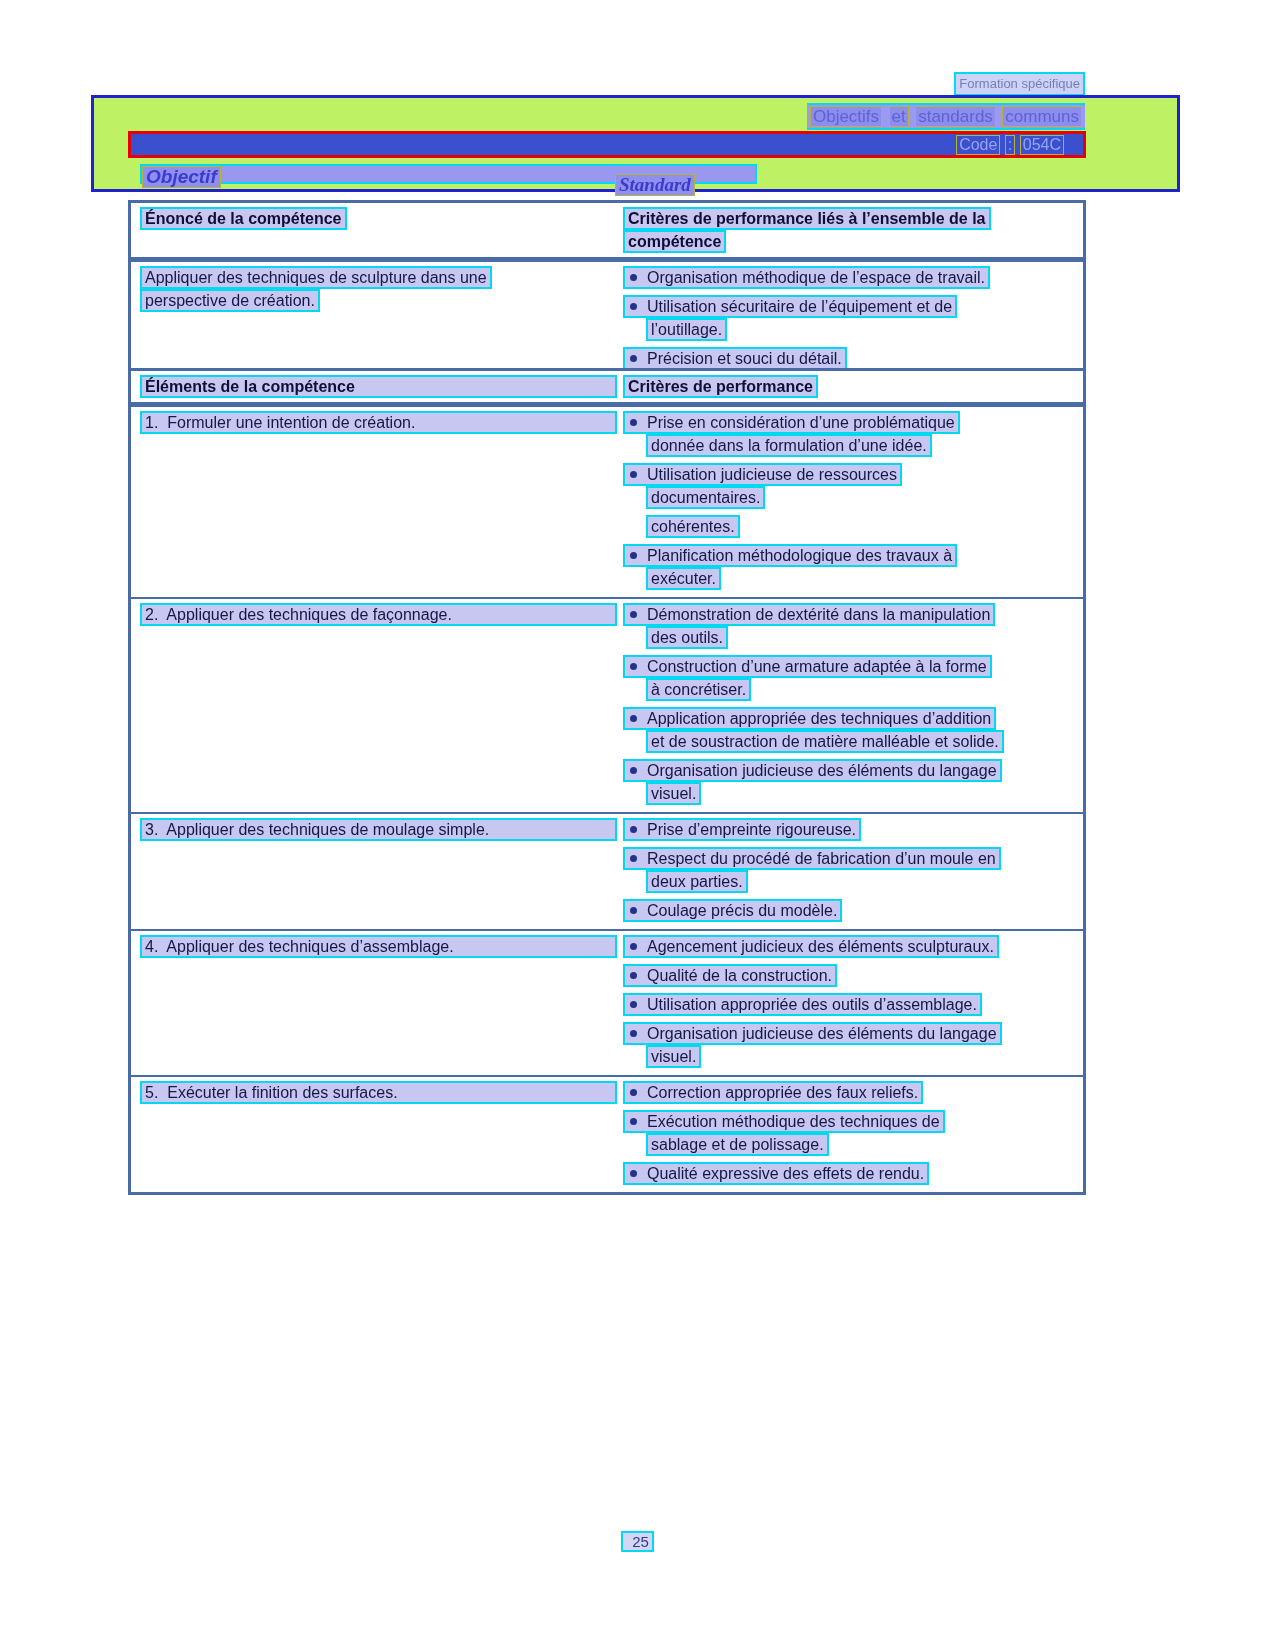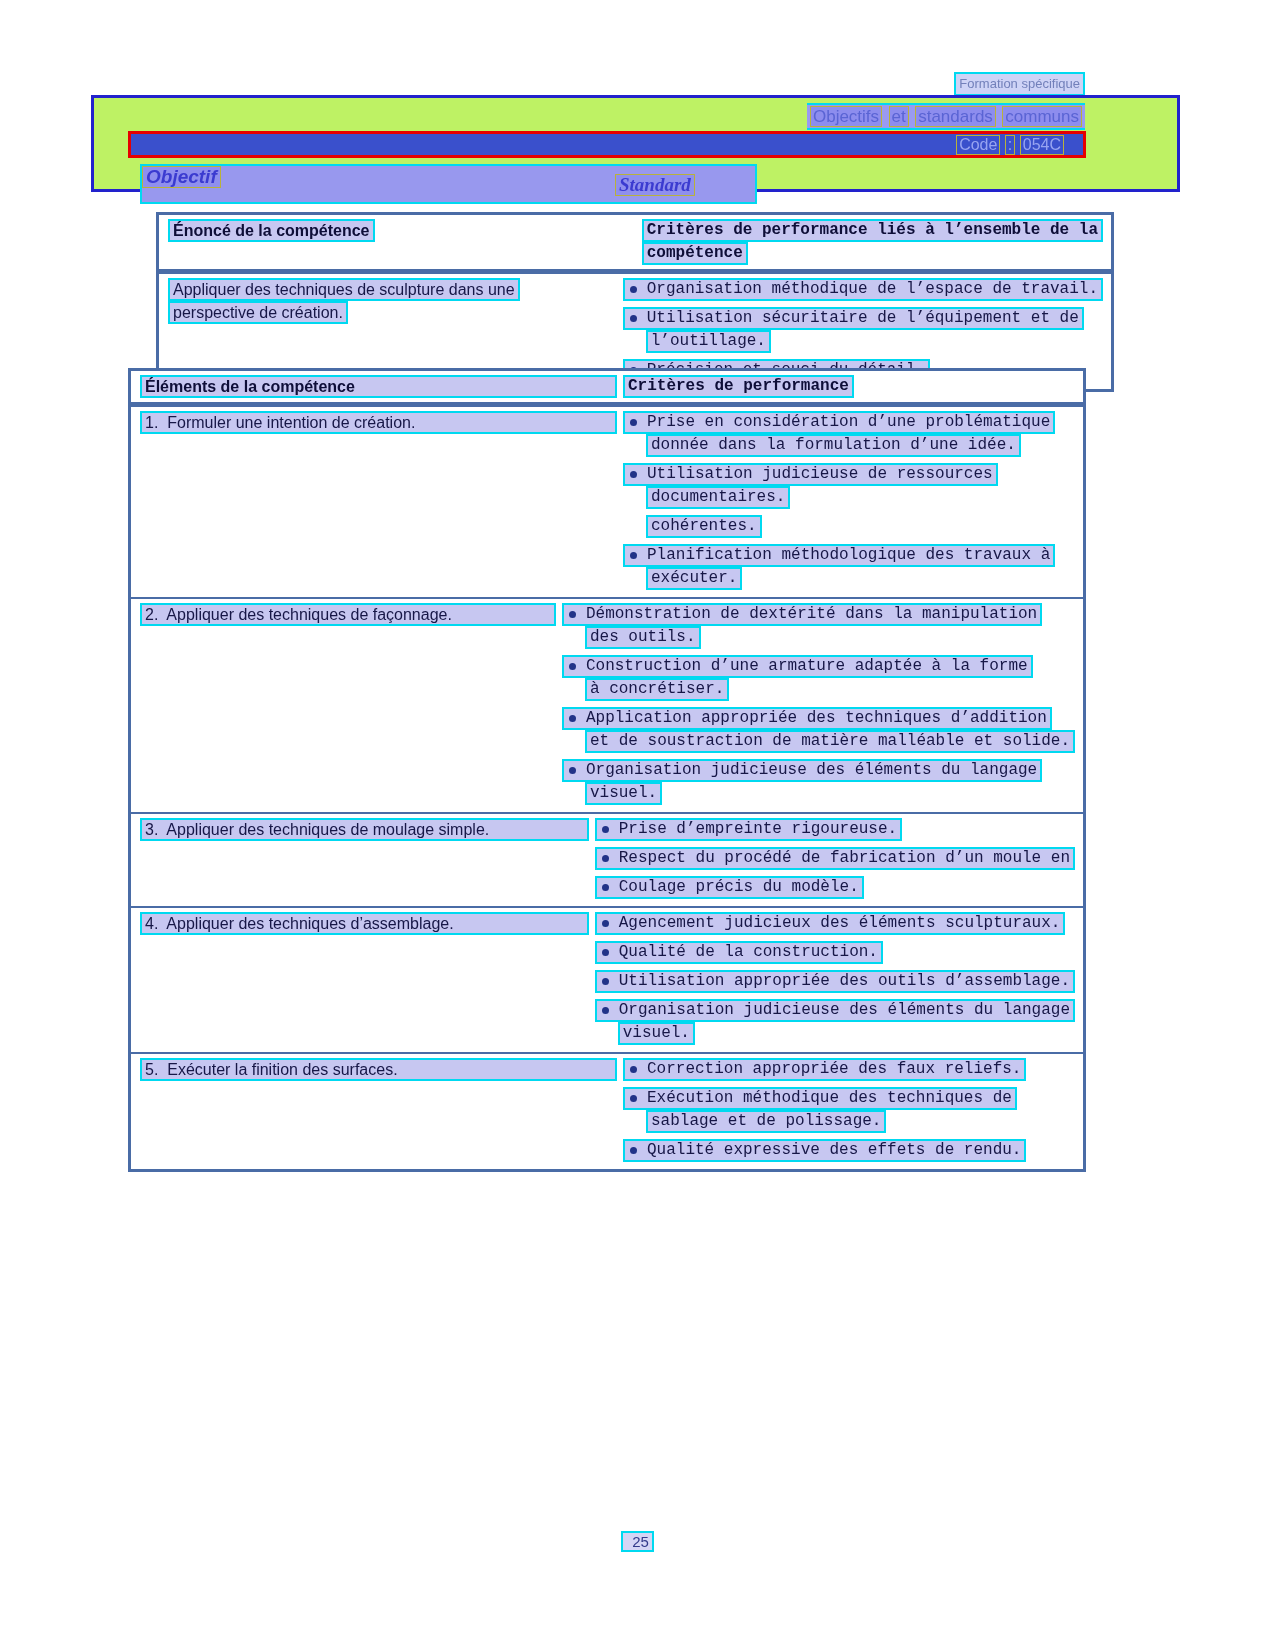--- a/index.html
+++ b/index.html
@@ -20,37 +20,37 @@
   .header-box{position:absolute;left:91px;top:95px;width:1089px;height:97px;box-sizing:border-box;
               border:3px solid #2222cc;background:#bef264;}
   .subtitle-line{position:absolute;top:5px;right:92px;border-top:2px solid var(--hl-border);
                  border-bottom:2px solid var(--hl-border);background:#9a9af0;padding:1px 2px;}
   .subtitle-line .word{display:inline-block;border:1px solid var(--wordbox);background:#8d8dee;
                  color:#5a64d4;font-size:17px;line-height:19px;padding:0 2px;margin:0 1px;}
   .code-bar{position:absolute;left:34px;top:33px;width:958px;height:27px;box-sizing:border-box;
             border:3px solid #e60000;background:#3a50cc;text-align:right;padding-right:19px;}
   .code-bar .word{display:inline-block;border:1px solid var(--wordbox);color:#97a4f1;
             font-size:16px;line-height:18px;padding:0 2px;margin-top:1px;}
-  .obj-std-line{position:absolute;left:46px;top:66px;width:617px;height:40px;box-sizing:border-box;
+  .obj-std-line{position:absolute;left:46px;top:66px;width:617px;height:20px;box-sizing:border-box;
             background:#9898ee;border:2px solid var(--hl-border);}
   .obj-std-line .word{display:inline-block;border:1px solid var(--wordbox);background:#8f8fee;
             color:#3b3bd0;font-size:19px;font-weight:bold;font-style:italic;line-height:20px;padding:0 3px;}
   .obj-std-line .std{position:absolute;left:473px;top:8px;font-family:Liberation Serif, serif;}
 
   
   .dtable{position:absolute;left:128px;width:958px;box-sizing:border-box;
           border:3px solid var(--tbl-border);background:#ffffff;}
-  .t1{top:212px;margin-left:28px;} .t2{top:368px;}
+  .t1{top:200px;} .t2{top:368px;}
   .thead{display:flex;border-bottom:3px solid var(--tbl-border);padding:2px 0 2px 0;}
   .thead .hl{font-weight:bold;color:#0e0e38;}
   .trow{display:flex;border-top:2px solid var(--tbl-border);}
   .trow:first-of-type{border-top:none;}
   .c1{width:492px;box-sizing:border-box;padding:4px 6px 7px 9px;}
   .thead .c1{padding-top:2px;padding-bottom:2px;}
-  .c2{flex:1;box-sizing:border-box;padding:4px 8px 7px 0;font-family:Liberation Mono, monospace;}
+  .c2{flex:1;box-sizing:border-box;padding:4px 2px 7px 0;}
   .thead .c2{padding-top:2px;padding-bottom:2px;}
   .para + .para{margin-top:6px;}
   .c2 .line.cont{margin-left:23px;}
   .dot{display:inline-block;width:7px;height:7px;border-radius:50%;background:#223388;
        margin:6px 10px 0 2px;vertical-align:top;}
 
   
   .footer{position:absolute;top:1531px;left:0;width:100%;text-align:center;}
   .footer .hl{background:#d5d5f5;color:#333a8a;font-size:15px;line-height:17px;padding-left:9px;}
 </style>
@@ -158,20 +158,21 @@
       <div class="trow">
         <div class="c1">
           <div class="line full"><span class="hl">3.  Appliquer des techniques de moulage simple.</span></div>
         </div>
         <div class="c2">
           <div class="para">
             <div class="line"><span class="hl"><span class="dot"></span>Prise d’empreinte rigoureuse.</span></div>
           </div>
           <div class="para">
             <div class="line"><span class="hl"><span class="dot"></span>Respect du procédé de fabrication d’un moule en</span></div>
+            <div class="line cont"><span class="hl">deux parties.</span></div>
           </div>
           <div class="para">
             <div class="line"><span class="hl"><span class="dot"></span>Coulage précis du modèle.</span></div>
           </div>
         </div>
       </div>
       <div class="trow">
         <div class="c1">
           <div class="line full"><span class="hl">4.  Appliquer des techniques d’assemblage.</span></div>
         </div>

